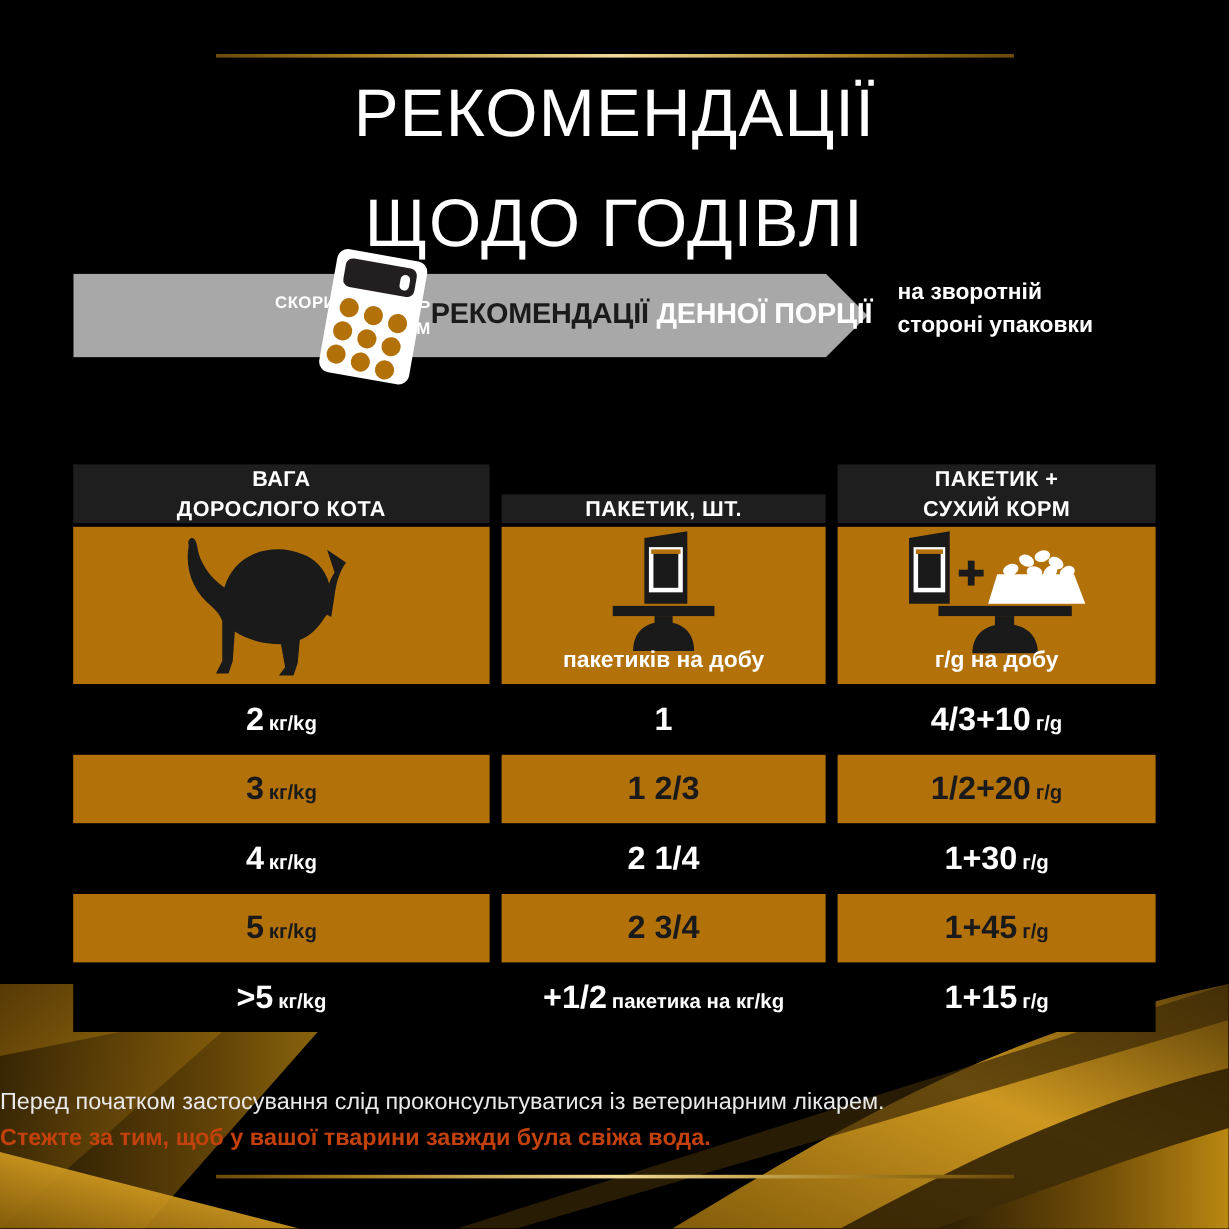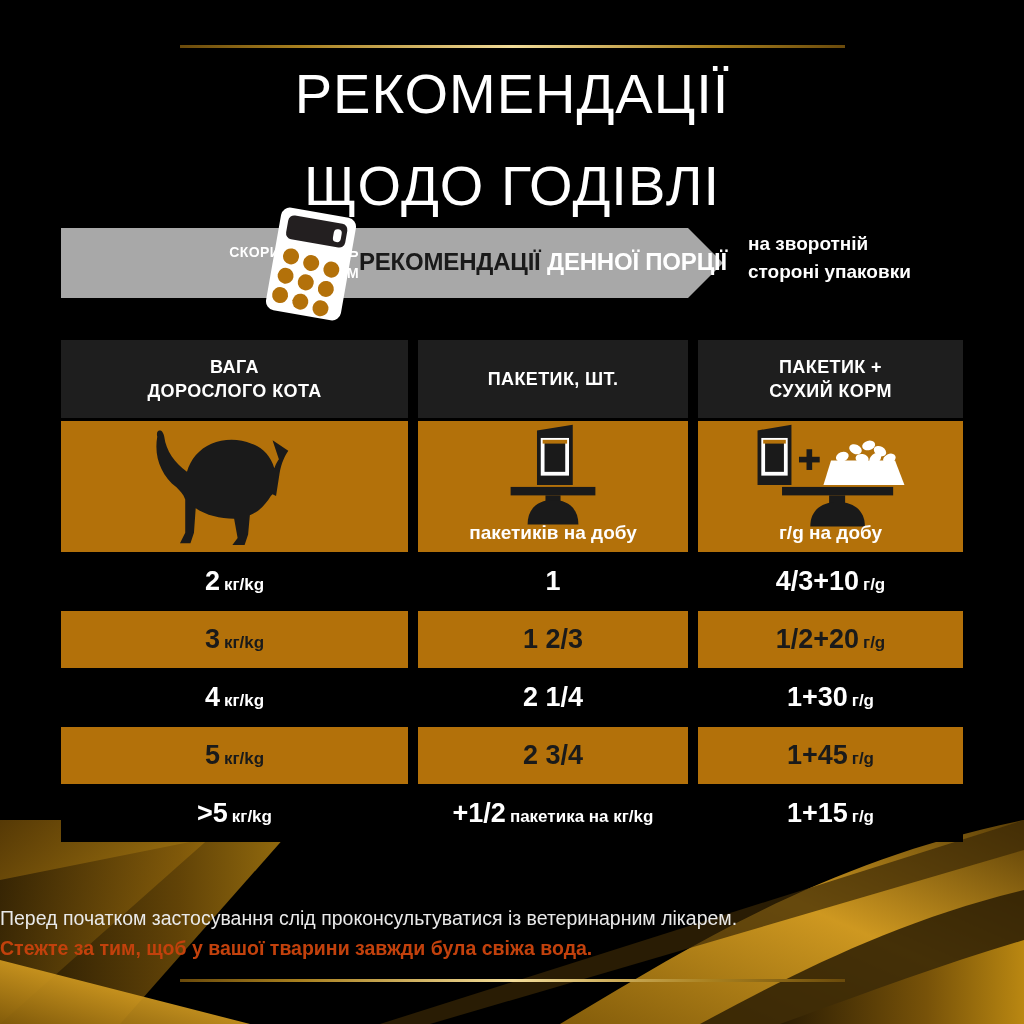--- a/index.html
+++ b/index.html
@@ -39,21 +39,21 @@
 
   
   #table{position:absolute;left:61px;top:340px;width:902px;}
   .row{position:relative;display:flex;gap:10px;}
   .cell{box-sizing:border-box;display:flex;flex-direction:column;align-items:center;justify-content:center;}
   .c1{width:347px;}
   .c2{width:270px;}
   .c3{width:265px;}
 
   
-  #hdr{height:78px;}
+  #hdr{height:96px;align-items:flex-end;}
   #hdr .cell{background:#1e1e1e;color:#fff;font-weight:bold;font-size:18px;line-height:1.35;
      text-align:center;letter-spacing:.4px;}
   #hdr .c2,#hdr .c3{background:#1e1e1e;}
 
   
   #iconrow{height:131px;margin-top:3px;}
   #iconrow .cell{background:#b3710a;position:relative;}
   .icon-caption{position:absolute;bottom:8px;left:0;width:100%;text-align:center;color:#fff;
      font-size:19px;font-weight:bold;}
 

